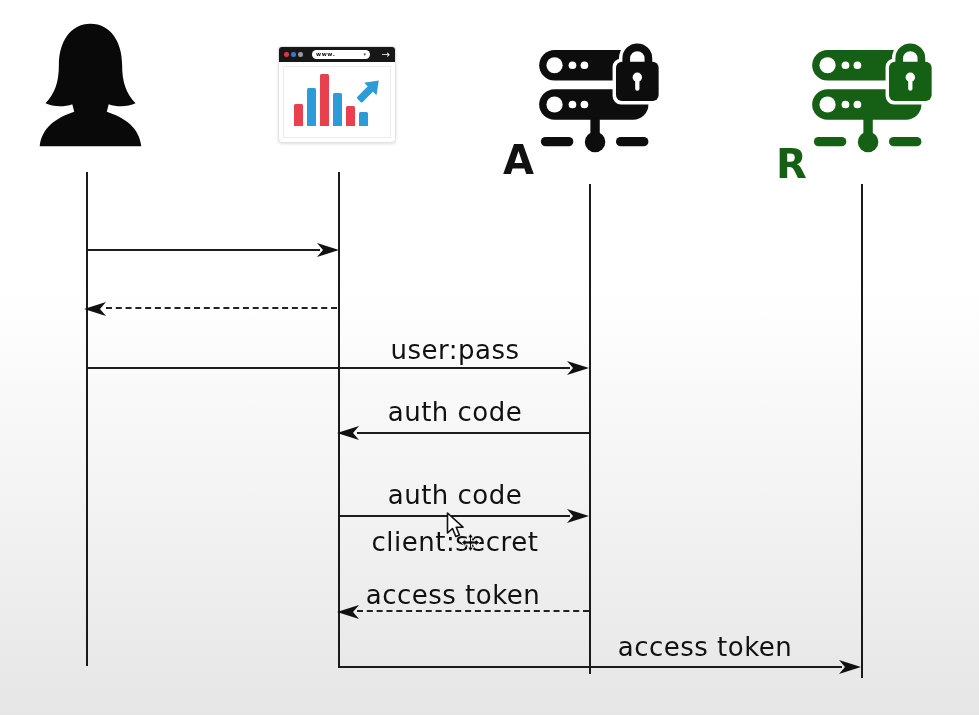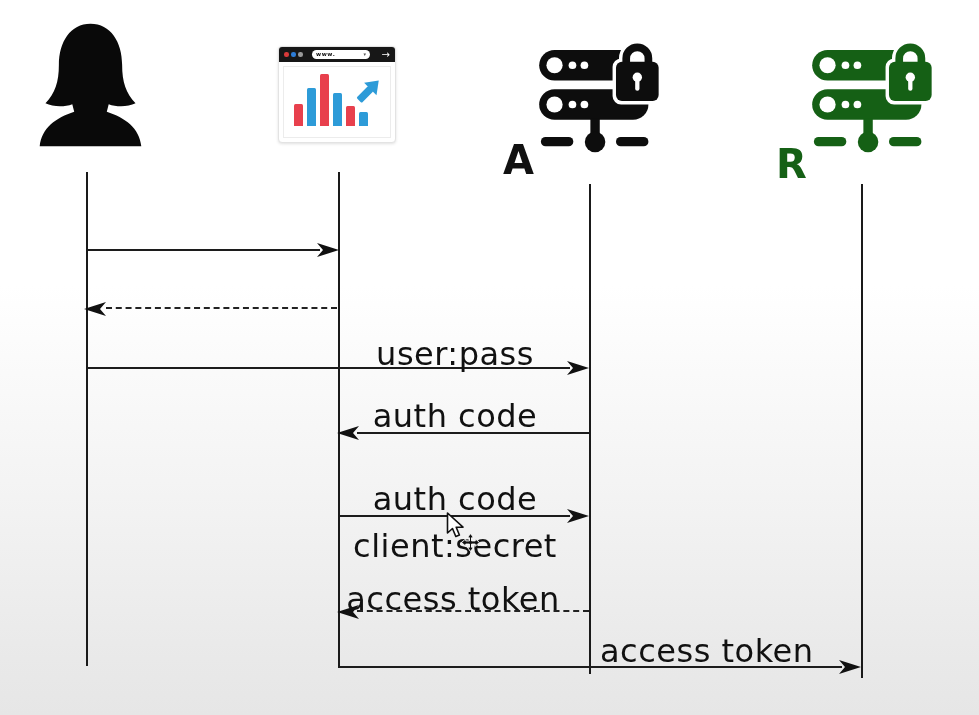--- a/index.html
+++ b/index.html
@@ -11,21 +11,21 @@
   .abs{position:absolute;}
   
   .lifeline{position:absolute;width:2px;background:#1a1a1a;}
   
   .mline{position:absolute;height:0;border-top:2px solid #1c1c1c;}
   .mline.dashed{border-top:2.5px dashed #222;}
   .mhead{position:absolute;width:22px;height:16px;}
   
   .mlabel{
     position:absolute;width:250px;text-align:center;
-    font-size:32px;color:#111;letter-spacing:0.5px;white-space:nowrap;
+    font-size:26px;color:#111;letter-spacing:0.5px;white-space:nowrap;
   }
   
   .actor-letter{position:absolute;font-size:40px;font-weight:700;line-height:1;}
   .letter-a{color:#111111;left:503px;top:140px;}
   .letter-r{color:#156015;left:776px;top:144px;}
   
   .browser{
     position:absolute;left:278px;top:46px;width:116px;height:95px;
     background:#fff;border:1px solid #e3e3e3;border-radius:4px;
     box-shadow:0 1px 3px rgba(0,0,0,0.12);

